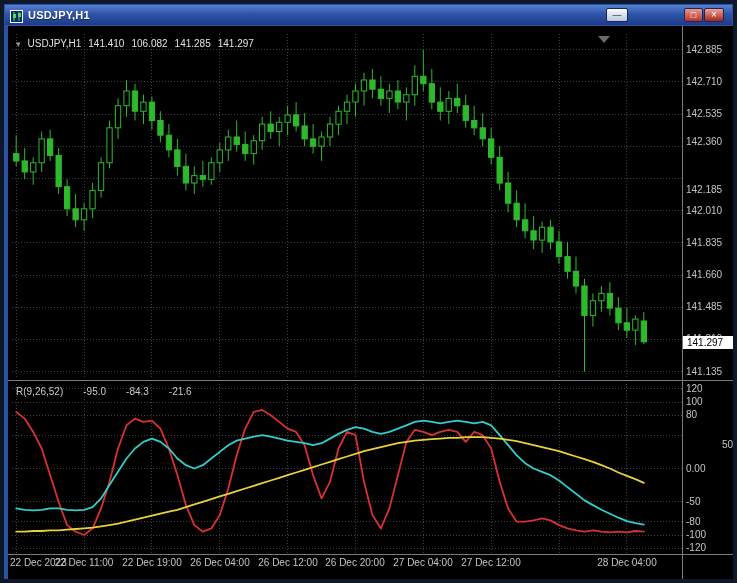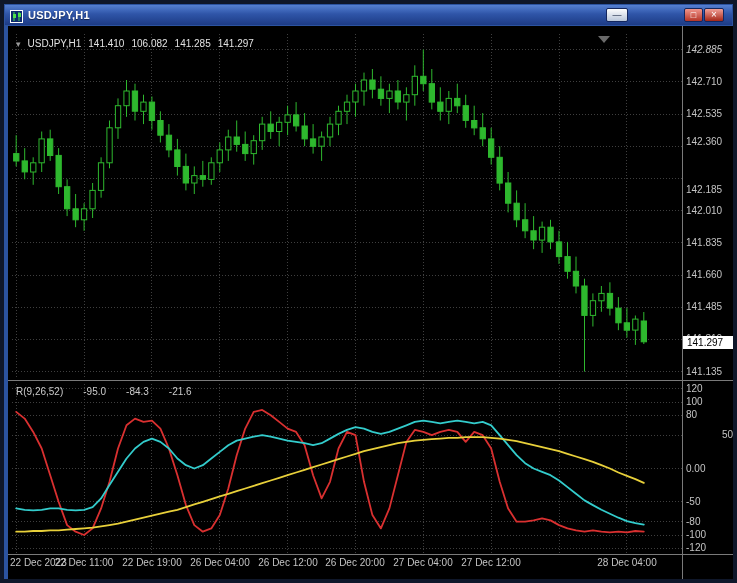--- a/index.html
+++ b/index.html
@@ -289,35 +289,35 @@
       <span>-95.0</span>
       <span>-84.3</span>
       <span>-21.6</span>
     </div>
 
     <div class="vaxis"></div>
     <div class="hline" style="top:354px;"></div>
     <div class="hline" style="top:528px;"></div>
 
     <div class="price-tag" style="top: 310px; background: rgb(255, 255, 255); color: rgb(0, 0, 0);">141.297</div>
-  <div class="axis-label" style="left: 678px; top: 18px; font-style: italic;">142.885</div>
+  <div class="axis-label" style="left: 678px; top: 18px;">142.885</div>
       <div class="axis-label" style="left: 678px; top: 50px;">142.710</div>
       <div class="axis-label" style="left: 678px; top: 82px;">142.535</div>
       <div class="axis-label" style="left: 678px; top: 110px;">142.360</div>
       <div class="axis-label" style="left: 678px; top: 158px;">142.185</div>
       <div class="axis-label" style="left: 678px; top: 179px;">142.010</div>
       <div class="axis-label" style="left: 678px; top: 211px;">141.835</div>
       <div class="axis-label" style="left: 678px; top: 243px;">141.660</div>
       <div class="axis-label" style="left: 678px; top: 275px;">141.485</div>
       <div class="axis-label" style="left: 678px; top: 307px;">141.310</div>
       <div class="axis-label" style="left: 678px; top: 340px;">141.135</div>
       <div class="axis-label" style="left: 678px; top: 357px;">120</div>
       <div class="axis-label" style="left: 678px; top: 370px;">100</div>
       <div class="axis-label" style="left: 678px; top: 383px;">80</div>
-      <div class="axis-label" style="left: 678px; top: 403px; padding-left: 36px;">50</div>
+      <div class="axis-label" style="left: 678px; top: 413px; padding-left: 36px;">50</div>
       <div class="axis-label" style="left: 678px; top: 437px;">0.00</div>
       <div class="axis-label" style="left: 678px; top: 470px;">-50</div>
       <div class="axis-label" style="left: 678px; top: 490px;">-80</div>
       <div class="axis-label" style="left: 678px; top: 503px;">-100</div>
       <div class="axis-label" style="left: 678px; top: 516px;">-120</div>
       <div class="axis-label" style="left: 2px; width: auto; text-align: left; top: 531px;">22 Dec 2023</div>
       <div class="axis-label" style="left: 34px; width: 84px; text-align: center; top: 531px;">22 Dec 11:00</div>
       <div class="axis-label" style="left: 102px; width: 84px; text-align: center; top: 531px;">22 Dec 19:00</div>
       <div class="axis-label" style="left: 170px; width: 84px; text-align: center; top: 531px;">26 Dec 04:00</div>
       <div class="axis-label" style="left: 238px; width: 84px; text-align: center; top: 531px;">26 Dec 12:00</div>

